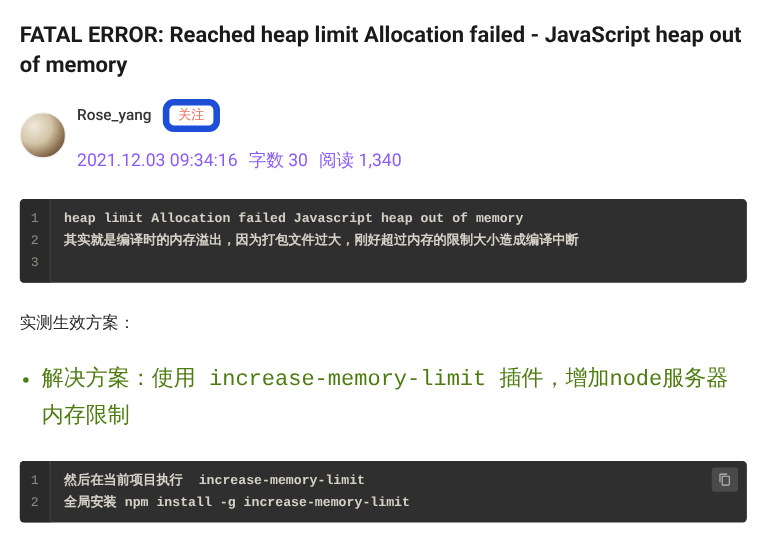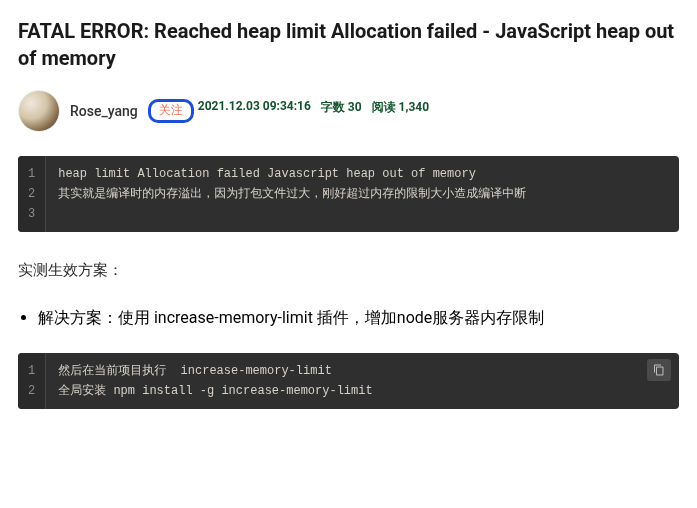--- a/index.html
+++ b/index.html
@@ -26,49 +26,48 @@
   .avatar {
     width: 42px;
     height: 42px;
     border-radius: 50%;
     background: radial-gradient(circle at 30% 30%, #f0e8dc 0%, #d4c5a8 40%, #8a6f4f 70%, #3a2a1a 100%);
     border: 1px solid #eee;
     flex-shrink: 0;
   }
   .meta-text {
     display: flex;
-    flex-direction: row;
-    gap: 4px;
+    flex-direction: column;
+    gap: 16px;
   }
   .author-line {
     display: flex;
     align-items: center;
     gap: 10px;
   }
   .author-name {
     font-size: 14px;
     color: #333;
     font-weight: 500;
   }
   .follow-btn {
-    border: 3px solid #1d4ed8;
+    border: 6px solid #1d4ed8;
     color: #ec7259;
     background: #fff;
     font-size: 12px;
     padding: 1px 8px;
     border-radius: 10px;
     cursor: pointer;
     line-height: 1.3;
   }
   .sub-meta {
-    font-size: 12px;
-    color: #14532d;
+    font-size: 16px;
+    color: #8b5cf6;
     display: flex;
     gap: 10px;
-    font-weight: bold;
   }
   .code-block {
     position: relative;
     background: #2f2f2f;
     border-radius: 4px;
     margin-bottom: 26px;
     display: flex;
     overflow: hidden;
   }
   .gutter {
@@ -89,49 +88,52 @@
   .code-lines {
     padding: 8px 12px;
     flex: 1;
   }
   .code-lines div {
     font-family: "SFMono-Regular", Consolas, "Liberation Mono", Menlo, monospace;
     font-size: 12px;
     color: #d7d2c8;
     line-height: 20px;
     white-space: pre;
+    font-weight: bold;
   }
   .copy-btn {
     position: absolute;
     top: 6px;
     right: 8px;
     width: 24px;
     height: 22px;
     background: #4a4a4a;
     border-radius: 3px;
     cursor: pointer;
     display: flex;
     align-items: center;
     justify-content: center;
   }
   .copy-btn svg { width: 12px; height: 12px; fill: #bdbdbd; }
   .body-text {
     font-size: 15px;
     color: #2a2a2a;
     margin-bottom: 22px;
     line-height: 1.6;
+    font-family: Liberation Mono, monospace;
   }
   ul.body-list {
     padding-left: 20px;
     margin-bottom: 22px;
   }
   ul.body-list li {
-    font-size: 16px;
-    color: #000000;
+    font-size: 20px;
+    color: #4d7c0f;
     line-height: 1.7;
+    font-family: Liberation Mono, monospace;
   }
 </style>
 </head>
 <body>
 
 <h1 class="title">FATAL ERROR: Reached heap limit Allocation failed - JavaScript heap out of memory</h1>
 
 <div class="meta-row">
   <div class="avatar"></div>
   <div class="meta-text">

